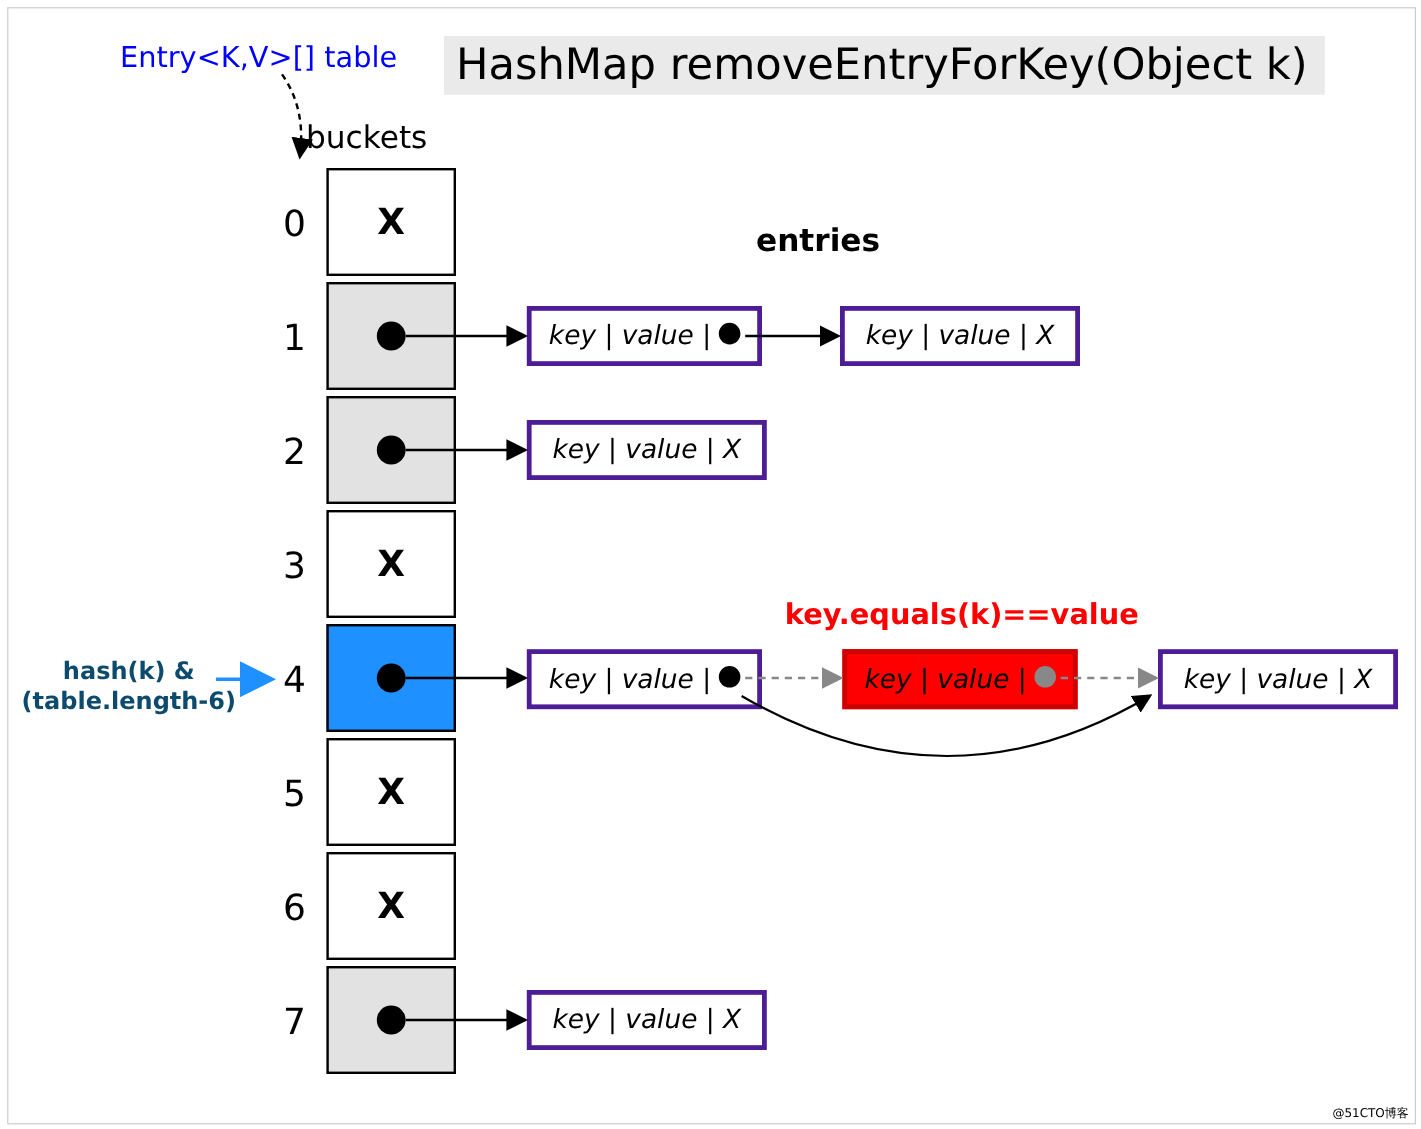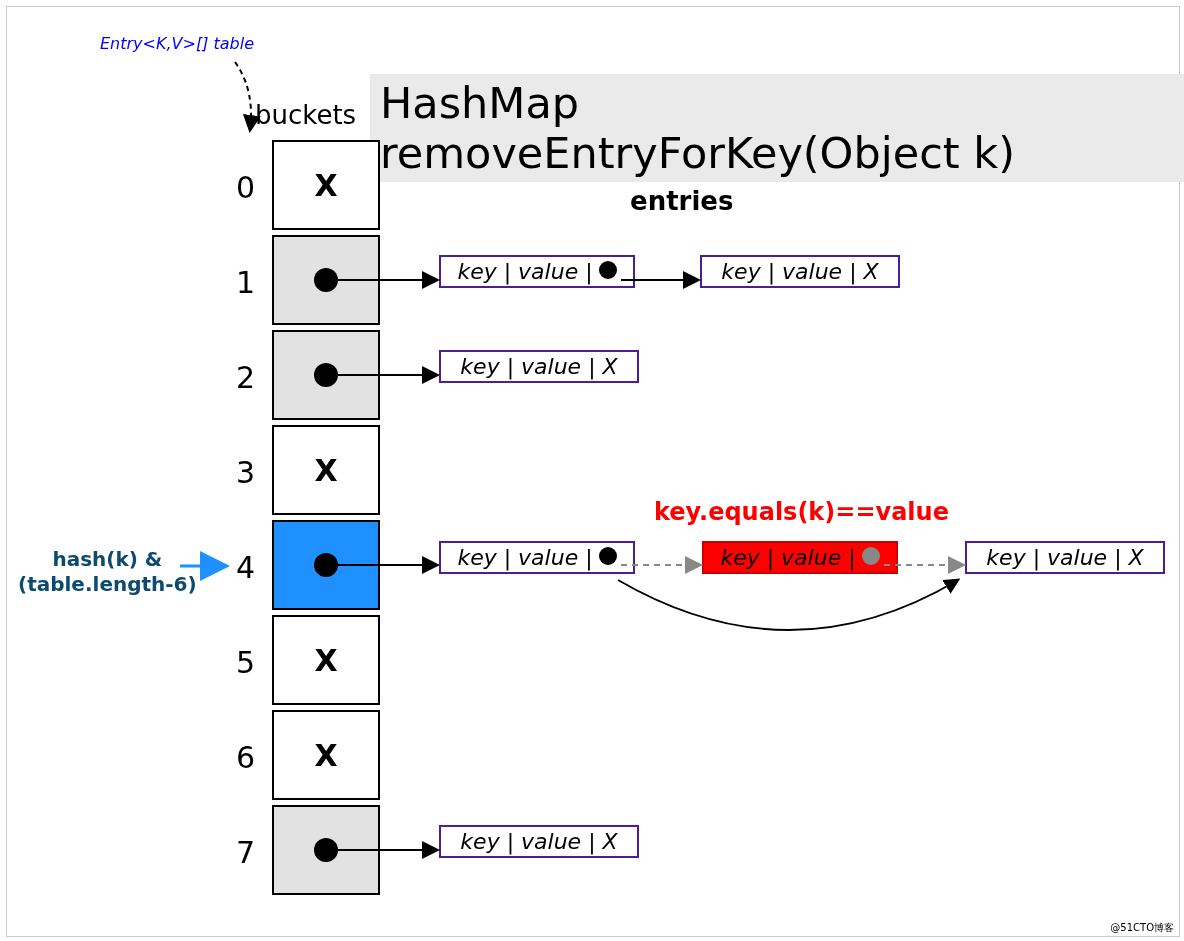--- a/index.html
+++ b/index.html
@@ -13,30 +13,28 @@
     overflow: hidden;
   }
   .frame {
     position: absolute;
     left: 6px; top: 6px;
     width: 1172px; height: 929px;
     border: 1px solid #ccc;
   }
   .title {
     position: absolute;
-    font-size: 43px;
+    font-size: 36px;
     background: #eaeaea;
-    padding: 4px 31px 4px 10px;
-    margin-top: 44px;
+    padding: 4px 14px 4px 10px;
   }
   .table-label {
     position: absolute;
     color: #0000ff;
-    font-size: 16px;
-    font-style: italic;
+    font-size: 24px;
   }
   .buckets-label {
     position: absolute;
     font-size: 26px;
     font-weight: normal;
   }
   .entries-label {
     position: absolute;
     font-size: 26px;
     font-weight: bold;
@@ -62,22 +60,22 @@
     text-align: right;
     width: 30px;
   }
   .dot {
     width: 24px; height: 24px;
     background: #000;
     border-radius: 50%;
   }
   .entry {
     position: absolute;
-    height: 33px;
-    border: 2px solid #4c1d95;
+    height: 50px;
+    border: 4px solid #4c1d95;
     box-sizing: border-box;
     background: #fff;
     display: flex;
     align-items: center;
     justify-content: center;
     font-size: 22px;
     font-style: italic;
     padding: 0 10px;
     white-space: nowrap;
   }

